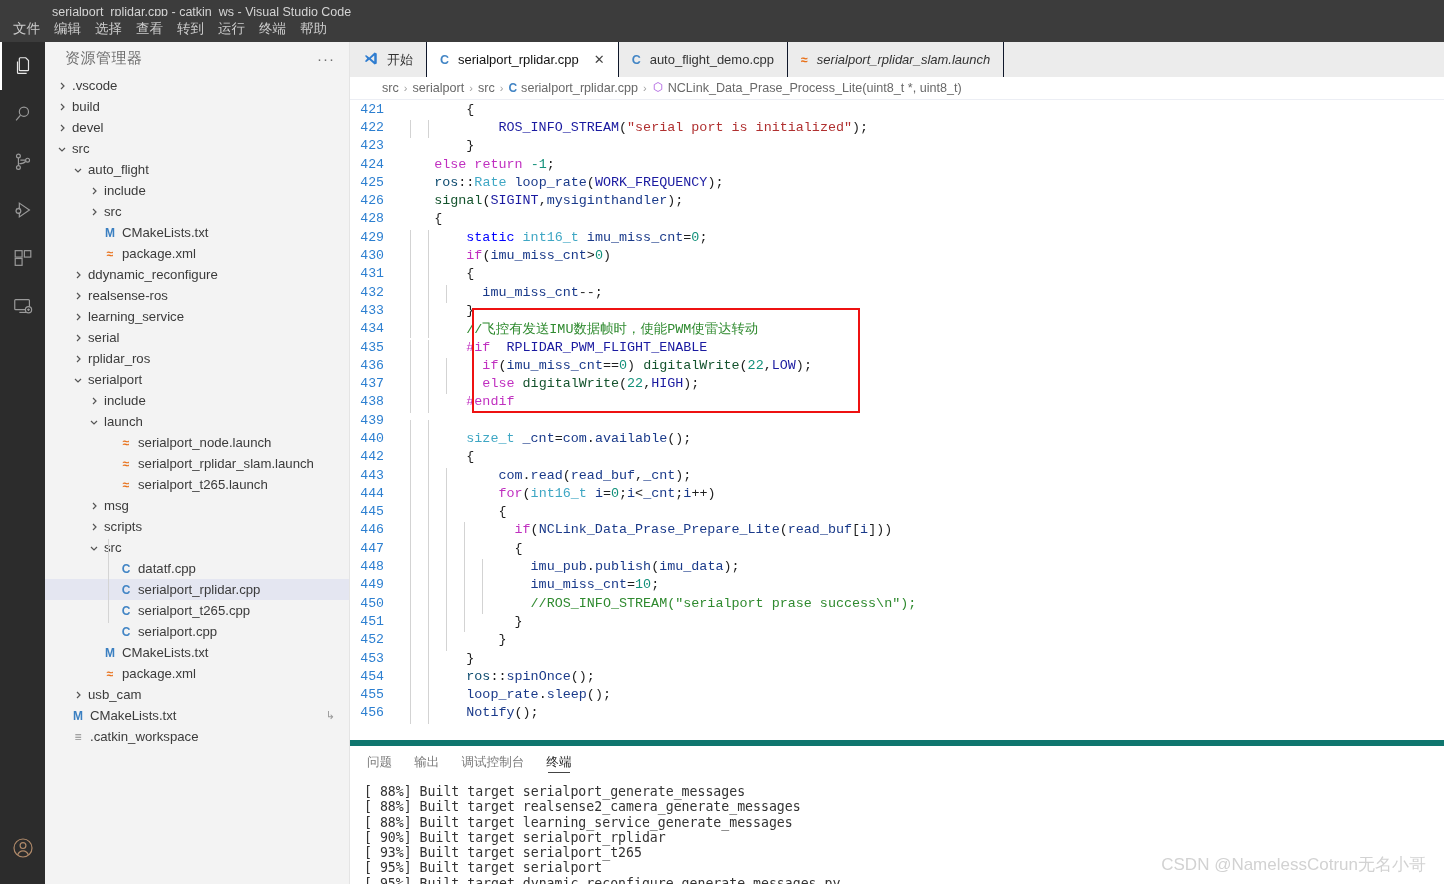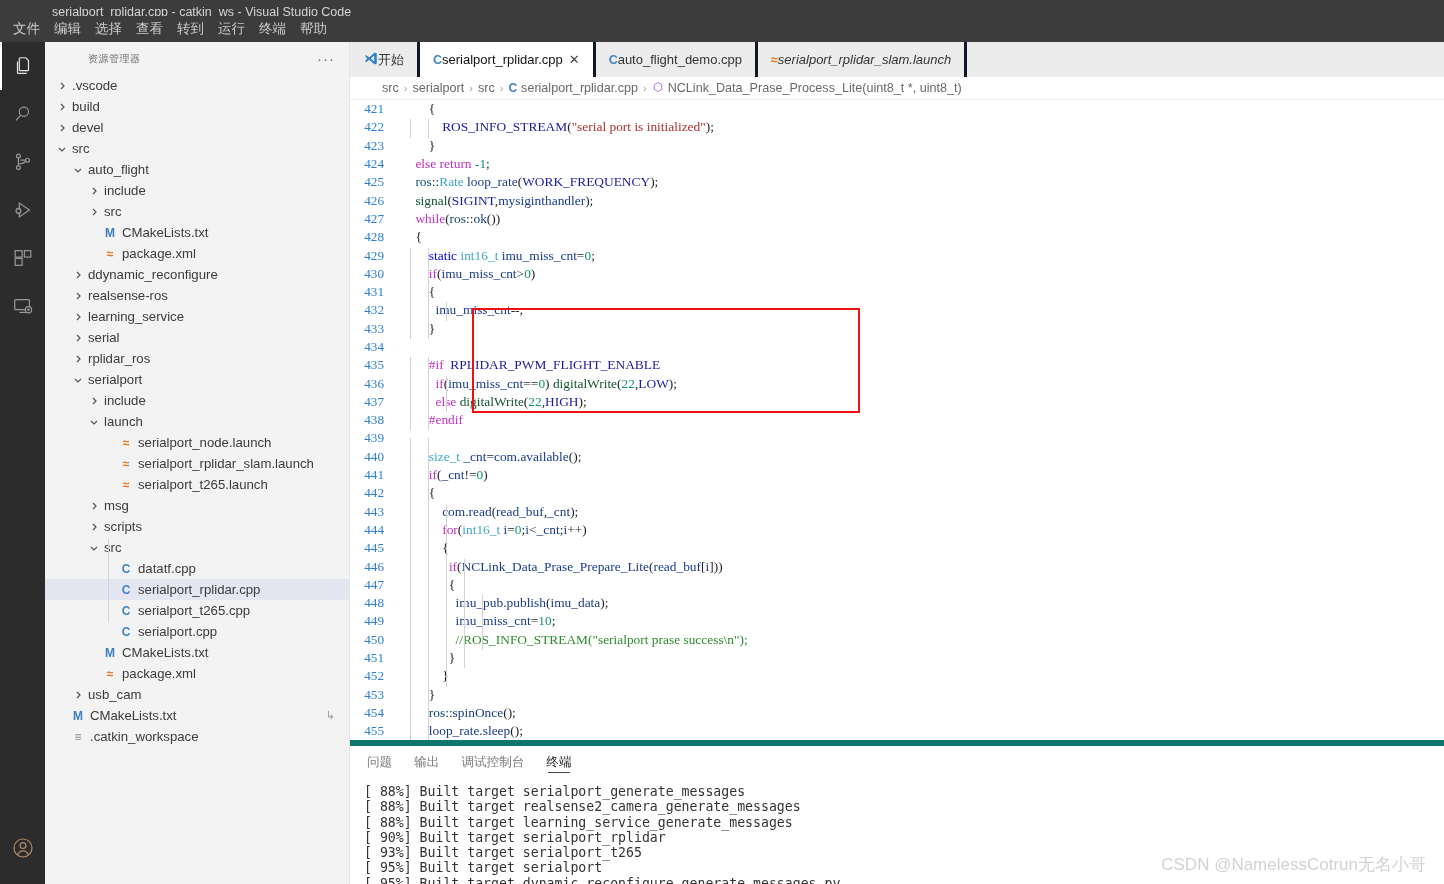--- a/index.html
+++ b/index.html
@@ -57,21 +57,21 @@
   
   .sidebar {
     position: absolute; left: 45px; top: 42px; width: 305px; height: 842px;
     background: #f3f3f3; border-right: 1px solid #e4e4e4;
     overflow: hidden;
   }
   .sb-header {
     height: 33px; display: flex; align-items: center;
     padding: 0 14px 0 20px; justify-content: space-between;
   }
-  .sb-title { font-size: 10px; color: #6f6f6f; letter-spacing: .5px; margin-left: 23px; }
+  .sb-title { font-size: 15px; color: #6f6f6f; letter-spacing: .5px; }
   .sb-dots { font-size: 15px; color: #6f6f6f; letter-spacing: 1px; line-height: 8px;}
 
   .sb-root {
     height: 22px; display: flex; align-items: center;
     padding-left: 10px; font-size: 12px; font-weight: bold; color: #3b3b3b;
     letter-spacing: .2px;
   }
   .tree { padding-top: 0px; }
   .row {
     height: 21px; display: flex; align-items: center;
@@ -102,23 +102,23 @@
   .editor-area {
     position: absolute; left: 350px; top: 42px;
     width: 1094px; height: 842px; background: #ffffff;
   }
 
   
   .tabs {
     height: 35px; background: #ececec; display: flex; align-items: stretch;
   }
   .tab {
-    display: flex; align-items: center; gap: 0;
+    display: flex; align-items: center; gap: 9px;
     padding: 4px 13px; font-size: 13px; color: #333333;
-    border-right: 3px solid #0f172a; white-space: nowrap; position: relative;
+    border-right: 1px solid #0f172a; white-space: nowrap; position: relative;
   }
   .tab.active { background: #ffffff; color: #111111; }
   .tab.preview .tab-label { font-style: italic; }
   .tab-ico { font-size: 12.5px; font-weight: bold; }
   .tab-ico.cpp { color: #4285c5; }
   .tab-ico.launch { color: #e8711a; }
   .tab-close { margin-left: 6px; font-size: 13px; color: #444; }
   .vs-logo { color: #2f7dd0; font-size: 14px; }
 
   
@@ -131,21 +131,21 @@
   .bc-item { display:flex; align-items:center; gap:4px; white-space: nowrap; }
   .bc-ico.cpp { color:#4285c5; font-weight:bold; font-size:12px; }
   .bc-ico.sym { color:#b36ae2; font-size:12px; }
 
   
   .code-wrap {
     position: relative; height: 649px; background: #ffffff; overflow: hidden;
   }
   .code-lines {
     position: absolute; left: 0; top: 0; right: 0;
-    font-family: Liberation Serif, serif;
+    font-family: Liberation Mono, monospace;
     font-size: 13.4px;
   }
   .cline { height: 18.3px; display: flex; align-items: center; white-space: pre; }
   .lnum {
     width: 52px; flex: 0 0 52px; text-align: right; padding-right: 18px;
     color: #2c7fd0; font-size: 13.2px;
   }
   .ctext { position: relative; }
   .ind {
     position: absolute; top: 0; height: 18.3px; width: 1px; background: #d3d3d3;
@@ -586,35 +586,33 @@
       </div>
 
     <div class="code-wrap">
       <div class="code-lines" id="code-lines">
           <div class="cline"><span class="lnum">421</span><span class="ctext"><span class="t-plain">        {</span></span></div>
           <div class="cline"><span class="lnum">422</span><span class="ctext"><span class="ind" style="left: 8px;"></span><span class="ind" style="left: 26px;"></span><span class="t-plain">            </span><span class="t-const">ROS_INFO_STREAM</span><span class="t-plain">(</span><span class="t-str">"serial port is initialized"</span><span class="t-plain">);</span></span></div>
           <div class="cline"><span class="lnum">423</span><span class="ctext"><span class="t-plain">        }</span></span></div>
           <div class="cline"><span class="lnum">424</span><span class="ctext"><span class="t-plain">    </span><span class="t-kw">else</span><span class="t-plain"> </span><span class="t-kw">return</span><span class="t-plain"> </span><span class="t-num">-1</span><span class="t-plain">;</span></span></div>
           <div class="cline"><span class="lnum">425</span><span class="ctext"><span class="t-plain">    </span><span class="t-ns">ros</span><span class="t-plain">::</span><span class="t-type">Rate</span><span class="t-var"> loop_rate</span><span class="t-plain">(</span><span class="t-const">WORK_FREQUENCY</span><span class="t-plain">);</span></span></div>
           <div class="cline"><span class="lnum">426</span><span class="ctext"><span class="t-plain">    </span><span class="t-fn">signal</span><span class="t-plain">(</span><span class="t-const">SIGINT</span><span class="t-plain">,</span><span class="t-var">mysiginthandler</span><span class="t-plain">);</span></span></div>
-          <div class="cline"><span class="lnum">427</span><span class="ctext"><span class="t-plain">    </span><span class="t-kw">while</span><span class="t-plain">(</span><span class="t-ns">ros</span><span class="t-plain">::</span><span class="t-var">ok</span><span class="t-plain">())</span></span></div>
           <div class="cline"><span class="lnum">428</span><span class="ctext"><span class="t-plain">    {</span></span></div>
           <div class="cline"><span class="lnum">429</span><span class="ctext"><span class="ind" style="left: 8px;"></span><span class="ind" style="left: 26px;"></span><span class="t-plain">        </span><span class="t-kw2">static</span><span class="t-plain"> </span><span class="t-type">int16_t</span><span class="t-var"> imu_miss_cnt</span><span class="t-plain">=</span><span class="t-num">0</span><span class="t-plain">;</span></span></div>
           <div class="cline"><span class="lnum">430</span><span class="ctext"><span class="ind" style="left: 8px;"></span><span class="ind" style="left: 26px;"></span><span class="t-plain">        </span><span class="t-kw">if</span><span class="t-plain">(</span><span class="t-var">imu_miss_cnt</span><span class="t-plain">&gt;</span><span class="t-num">0</span><span class="t-plain">)</span></span></div>
           <div class="cline"><span class="lnum">431</span><span class="ctext"><span class="ind" style="left: 8px;"></span><span class="ind" style="left: 26px;"></span><span class="t-plain">        {</span></span></div>
           <div class="cline"><span class="lnum">432</span><span class="ctext"><span class="ind" style="left: 8px;"></span><span class="ind" style="left: 26px;"></span><span class="ind" style="left: 44px;"></span><span class="t-plain">          </span><span class="t-var">imu_miss_cnt</span><span class="t-plain">--;</span></span></div>
           <div class="cline"><span class="lnum">433</span><span class="ctext"><span class="ind" style="left: 8px;"></span><span class="ind" style="left: 26px;"></span><span class="t-plain">        }</span></span></div>
-          <div class="cline"><span class="lnum">434</span></div>
+          <div class="cline"><span class="lnum">434</span><span class="ctext"><span class="ind" style="left: 8px;"></span><span class="ind" style="left: 26px;"></span><span class="t-plain">        </span><span class="t-cmt">//飞控有发送IMU数据帧时，使能PWM使雷达转动</span></span></div>
           <div class="cline"><span class="lnum">435</span><span class="ctext"><span class="ind" style="left: 8px;"></span><span class="ind" style="left: 26px;"></span><span class="t-plain">        </span><span class="t-macro">#if</span><span class="t-plain">  </span><span class="t-const">RPLIDAR_PWM_FLIGHT_ENABLE</span></span></div>
           <div class="cline"><span class="lnum">436</span><span class="ctext"><span class="ind" style="left: 8px;"></span><span class="ind" style="left: 26px;"></span><span class="ind" style="left: 44px;"></span><span class="t-plain">          </span><span class="t-kw">if</span><span class="t-plain">(</span><span class="t-var">imu_miss_cnt</span><span class="t-plain">==</span><span class="t-num">0</span><span class="t-plain">) </span><span class="t-fn">digitalWrite</span><span class="t-plain">(</span><span class="t-num">22</span><span class="t-plain">,</span><span class="t-const">LOW</span><span class="t-plain">);</span></span></div>
           <div class="cline"><span class="lnum">437</span><span class="ctext"><span class="ind" style="left: 8px;"></span><span class="ind" style="left: 26px;"></span><span class="ind" style="left: 44px;"></span><span class="t-plain">          </span><span class="t-kw">else</span><span class="t-plain"> </span><span class="t-fn">digitalWrite</span><span class="t-plain">(</span><span class="t-num">22</span><span class="t-plain">,</span><span class="t-const">HIGH</span><span class="t-plain">);</span></span></div>
           <div class="cline"><span class="lnum">438</span><span class="ctext"><span class="ind" style="left: 8px;"></span><span class="ind" style="left: 26px;"></span><span class="t-plain">        </span><span class="t-macro">#endif</span></span></div>
           <div class="cline"><span class="lnum">439</span><span class="ctext"><span class="ind" style="left: 8px;"></span><span class="ind" style="left: 26px;"></span><span class="t-plain"></span></span></div>
           <div class="cline"><span class="lnum">440</span><span class="ctext"><span class="ind" style="left: 8px;"></span><span class="ind" style="left: 26px;"></span><span class="t-plain">        </span><span class="t-type">size_t</span><span class="t-var"> _cnt</span><span class="t-plain">=</span><span class="t-var">com</span><span class="t-plain">.</span><span class="t-var">available</span><span class="t-plain">();</span></span></div>
-          <div class="cline"><span class="lnum">441</span><span class="ctext"><span class="ind" style="left: 8px;"></span><span class="ind" style="left: 26px;"></span><span class="t-plain">        </span><span class="t-kw">if</span><span class="t-plain">(</span><span class="t-var">_cnt</span><span class="t-plain">!=</span><span class="t-num">0</span><span class="t-plain">)</span></span></div>
           <div class="cline"><span class="lnum">442</span><span class="ctext"><span class="ind" style="left: 8px;"></span><span class="ind" style="left: 26px;"></span><span class="t-plain">        {</span></span></div>
           <div class="cline"><span class="lnum">443</span><span class="ctext"><span class="ind" style="left: 8px;"></span><span class="ind" style="left: 26px;"></span><span class="ind" style="left: 44px;"></span><span class="t-plain">            </span><span class="t-var">com</span><span class="t-plain">.</span><span class="t-var">read</span><span class="t-plain">(</span><span class="t-var">read_buf</span><span class="t-plain">,</span><span class="t-var">_cnt</span><span class="t-plain">);</span></span></div>
           <div class="cline"><span class="lnum">444</span><span class="ctext"><span class="ind" style="left: 8px;"></span><span class="ind" style="left: 26px;"></span><span class="ind" style="left: 44px;"></span><span class="t-plain">            </span><span class="t-kw">for</span><span class="t-plain">(</span><span class="t-type">int16_t</span><span class="t-var"> i</span><span class="t-plain">=</span><span class="t-num">0</span><span class="t-plain">;</span><span class="t-var">i</span><span class="t-plain">&lt;</span><span class="t-var">_cnt</span><span class="t-plain">;</span><span class="t-var">i</span><span class="t-plain">++)</span></span></div>
           <div class="cline"><span class="lnum">445</span><span class="ctext"><span class="ind" style="left: 8px;"></span><span class="ind" style="left: 26px;"></span><span class="ind" style="left: 44px;"></span><span class="t-plain">            {</span></span></div>
           <div class="cline"><span class="lnum">446</span><span class="ctext"><span class="ind" style="left: 8px;"></span><span class="ind" style="left: 26px;"></span><span class="ind" style="left: 44px;"></span><span class="ind" style="left: 62px;"></span><span class="t-plain">              </span><span class="t-kw">if</span><span class="t-plain">(</span><span class="t-var">NCLink_Data_Prase_Prepare_Lite</span><span class="t-plain">(</span><span class="t-var">read_buf</span><span class="t-plain">[</span><span class="t-var">i</span><span class="t-plain">]))</span></span></div>
           <div class="cline"><span class="lnum">447</span><span class="ctext"><span class="ind" style="left: 8px;"></span><span class="ind" style="left: 26px;"></span><span class="ind" style="left: 44px;"></span><span class="ind" style="left: 62px;"></span><span class="t-plain">              {</span></span></div>
           <div class="cline"><span class="lnum">448</span><span class="ctext"><span class="ind" style="left: 8px;"></span><span class="ind" style="left: 26px;"></span><span class="ind" style="left: 44px;"></span><span class="ind" style="left: 62px;"></span><span class="ind" style="left: 80px;"></span><span class="t-plain">                </span><span class="t-var">imu_pub</span><span class="t-plain">.</span><span class="t-var">publish</span><span class="t-plain">(</span><span class="t-var">imu_data</span><span class="t-plain">);</span></span></div>
           <div class="cline"><span class="lnum">449</span><span class="ctext"><span class="ind" style="left: 8px;"></span><span class="ind" style="left: 26px;"></span><span class="ind" style="left: 44px;"></span><span class="ind" style="left: 62px;"></span><span class="ind" style="left: 80px;"></span><span class="t-plain">                </span><span class="t-var">imu_miss_cnt</span><span class="t-plain">=</span><span class="t-num">10</span><span class="t-plain">;</span></span></div>
           <div class="cline"><span class="lnum">450</span><span class="ctext"><span class="ind" style="left: 8px;"></span><span class="ind" style="left: 26px;"></span><span class="ind" style="left: 44px;"></span><span class="ind" style="left: 62px;"></span><span class="ind" style="left: 80px;"></span><span class="t-plain">                </span><span class="t-cmt">//ROS_INFO_STREAM("serialport prase success\n");</span></span></div>
           <div class="cline"><span class="lnum">451</span><span class="ctext"><span class="ind" style="left: 8px;"></span><span class="ind" style="left: 26px;"></span><span class="ind" style="left: 44px;"></span><span class="ind" style="left: 62px;"></span><span class="t-plain">              }</span></span></div>

